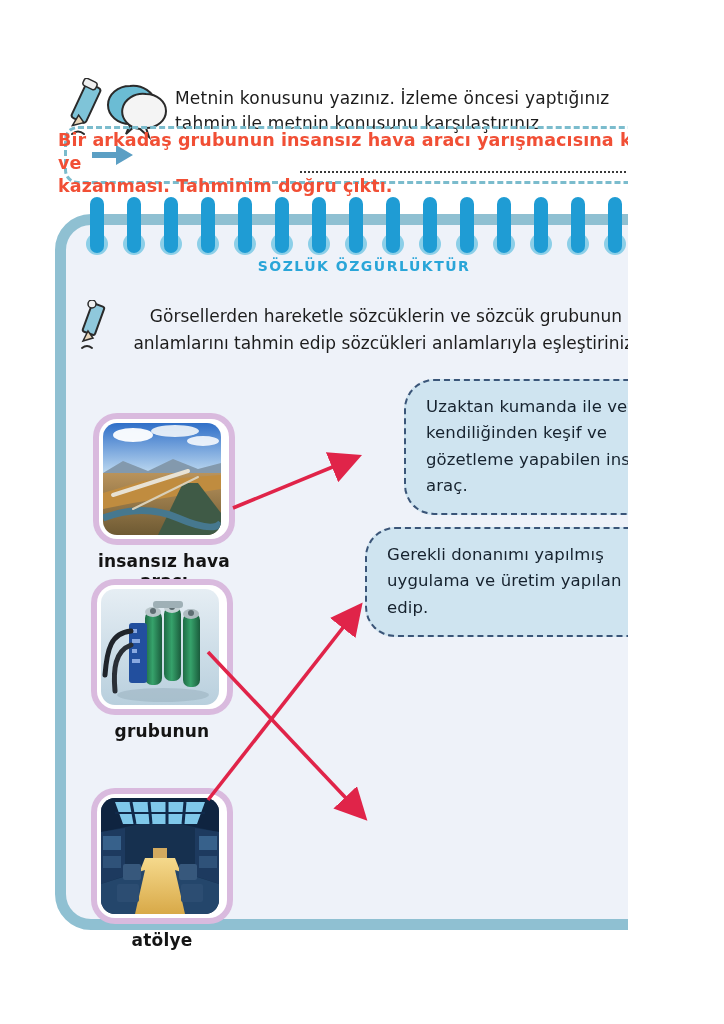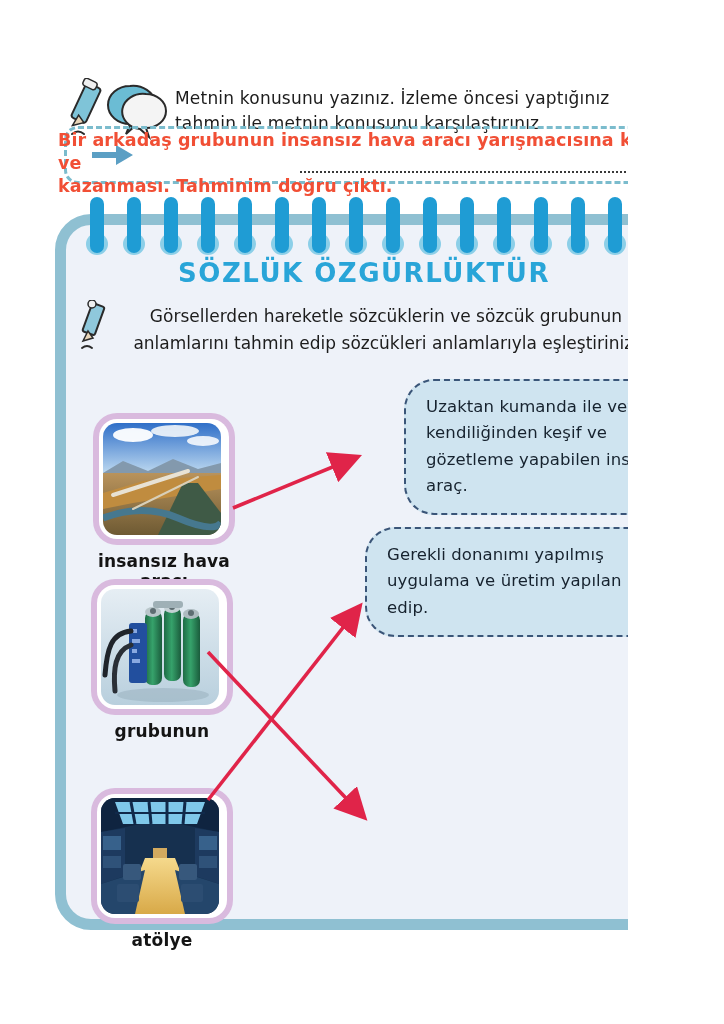--- a/index.html
+++ b/index.html
@@ -38,21 +38,21 @@
   .ring-halo {
     position:absolute; width:22px; height:22px; border-radius:50%;
     background:#8ccfe8; top:36px;
   }
   .ring {
     position:absolute; width:14px; height:56px; border-radius:8px;
     background:#1f9cd4; top:0;
   }
   .nb-title {
     position:absolute; left:55px; top:258px; width:618px; text-align:center;
-    font-size:26px; font-weight:bold; color:#29a5d8; letter-spacing:1.5px; z-index:2;
+    font-size:14px; font-weight:bold; color:#29a5d8; letter-spacing:1.5px; z-index:2;
   }
   .nb-pencil { position:absolute; left:78px; top:300px; width:34px; height:52px; z-index:2; }
   .nb-instruction {
     position:absolute; left:112px; top:303px; width:548px; text-align:center;
     font-size:17px; line-height:1.6; color:#1c1c1c; z-index:2;
   }
 
   
   .match-item { position:absolute; z-index:2; }
   .img-frame {

